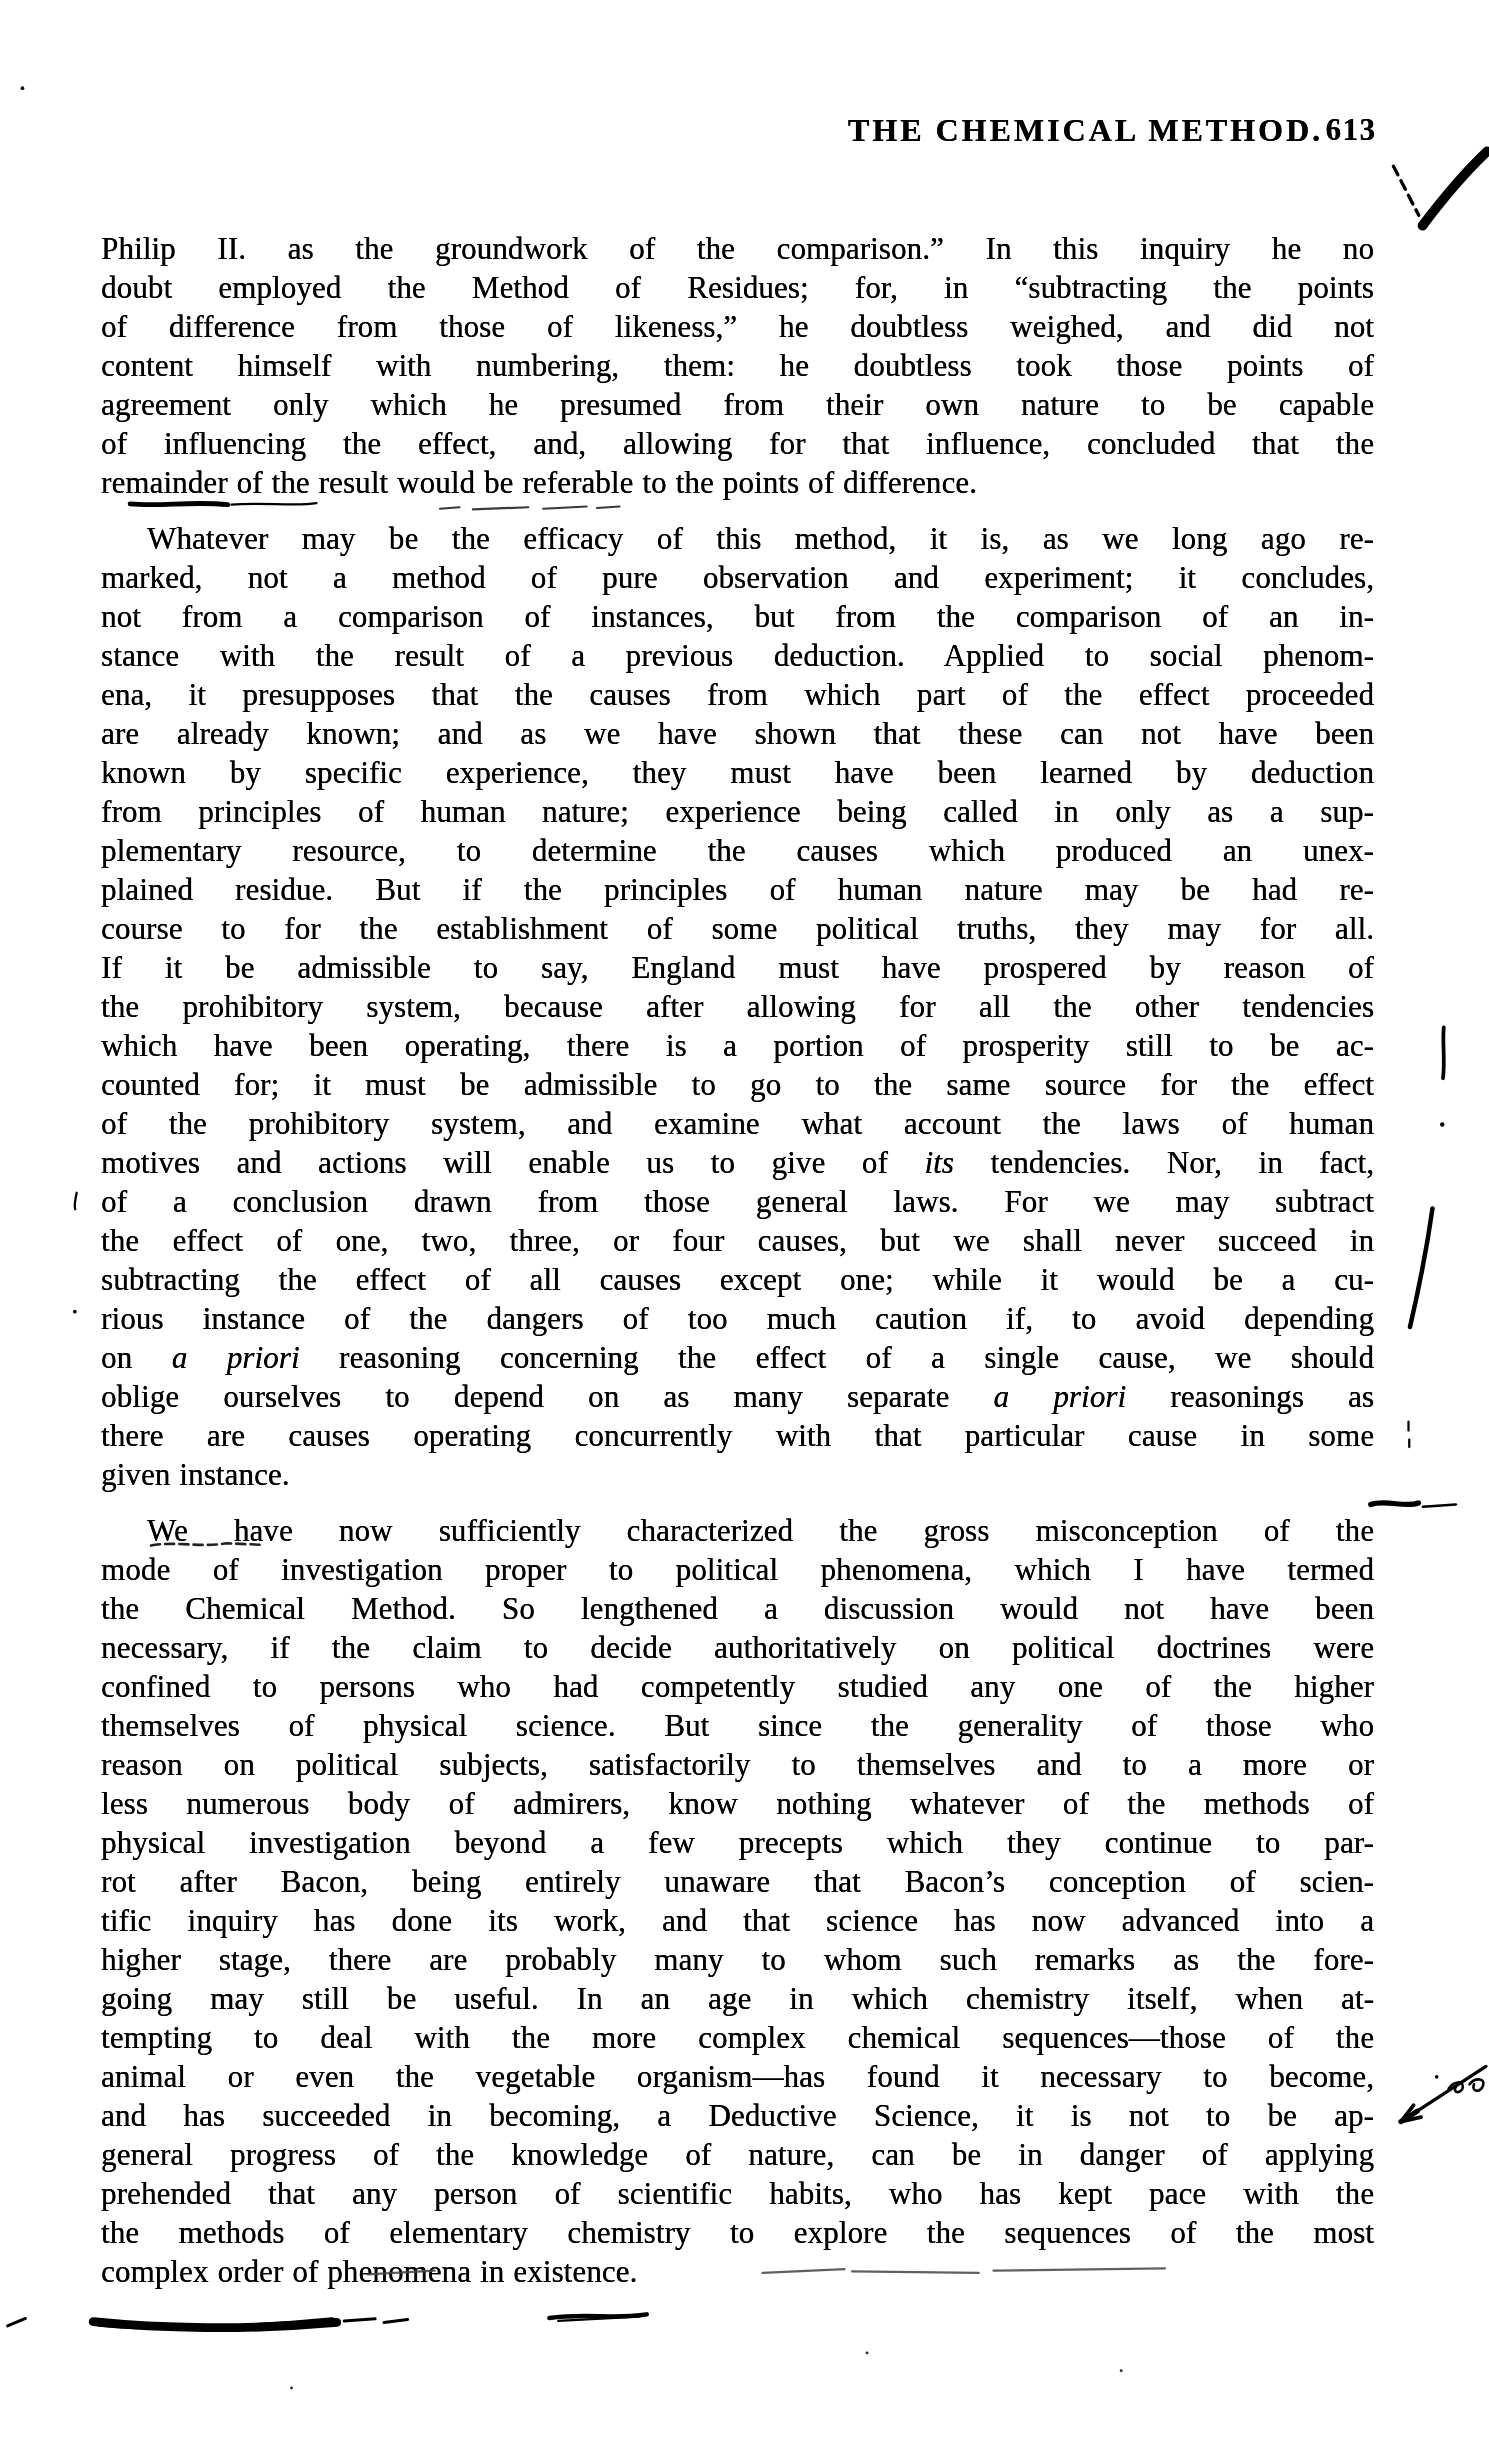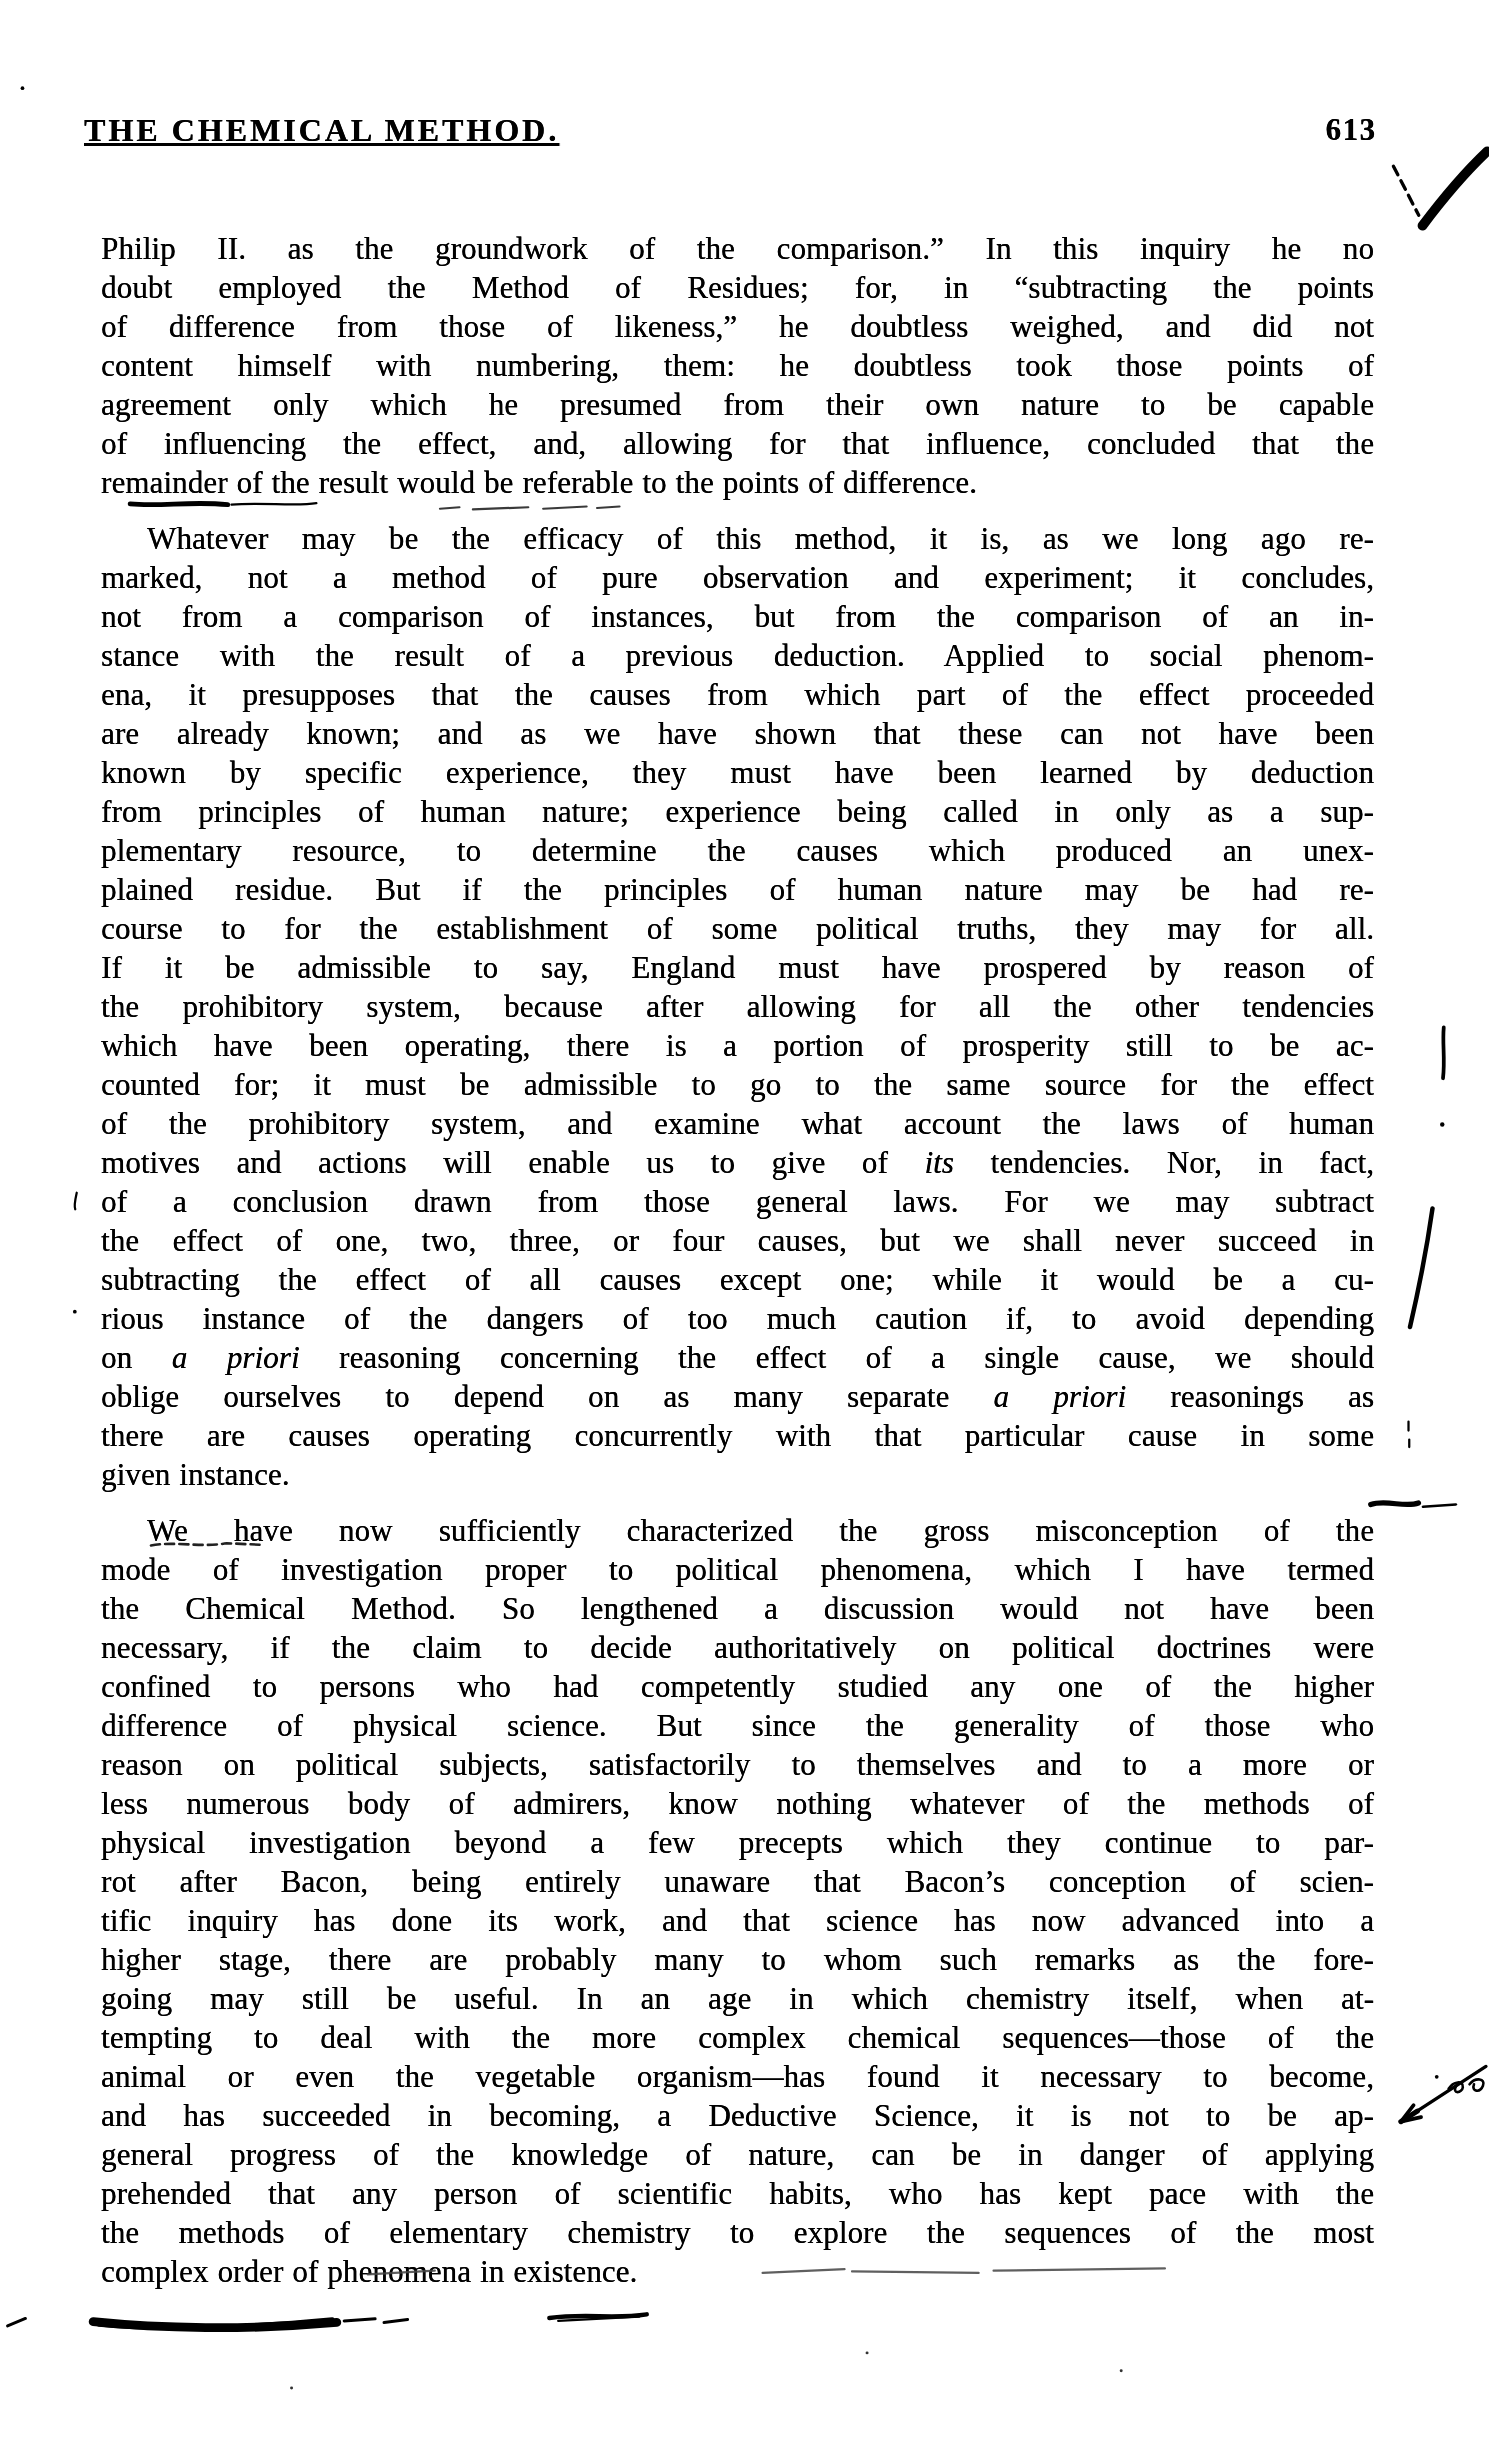--- a/index.html
+++ b/index.html
@@ -10,27 +10,26 @@
     overflow:hidden;
     font-family:"Liberation Serif","DejaVu Serif",serif;
     color:#000;
   }
   .page-header{
     position:relative;
     margin:112px 99px 0 84px;
     height:42px;
   }
   .page-title{
-    text-align:left;
+    text-align:right;
     font-size:32px;
     font-weight:bold;
     letter-spacing:3px;
     text-shadow:0.3px 0 #000;
     padding-right:67px;
-    text-decoration:underline;
   }
   .page-number{
     position:absolute;
     right:13.5px;top:0;
     font-size:31px;
     font-weight:bold;
     letter-spacing:1.5px;
     text-shadow:0.3px 0 #000;
     margin-left:25px;
   }
@@ -103,21 +102,21 @@
         <div class="line"><span>oblige ourselves to depend on as many separate </span><i>a priori</i><span> reasonings as</span></div>
         <div class="line"><span>there are causes operating concurrently with that particular cause in some</span></div>
         <div class="line"><span>given instance.</span></div>
       </div>
       <div class="para indent">
         <div class="line"><span>We have now sufficiently characterized the gross misconception of the</span></div>
         <div class="line"><span>mode of investigation proper to political phenomena, which I have termed</span></div>
         <div class="line"><span>the Chemical Method. So lengthened a discussion would not have been</span></div>
         <div class="line"><span>necessary, if the claim to decide authoritatively on political doctrines were</span></div>
         <div class="line"><span>confined to persons who had competently studied any one of the higher</span></div>
-        <div class="line"><span>difference of physical science. But since the generality of those who</span></div>
+        <div class="line"><span>themselves of physical science. But since the generality of those who</span></div>
         <div class="line"><span>reason on political subjects, satisfactorily to themselves and to a more or</span></div>
         <div class="line"><span>less numerous body of admirers, know nothing whatever of the methods of</span></div>
         <div class="line"><span>physical investigation beyond a few precepts which they continue to par-</span></div>
         <div class="line"><span>rot after Bacon, being entirely unaware that Bacon’s conception of scien-</span></div>
         <div class="line"><span>tific inquiry has done its work, and that science has now advanced into a</span></div>
         <div class="line"><span>higher stage, there are probably many to whom such remarks as the fore-</span></div>
         <div class="line"><span>going may still be useful. In an age in which chemistry itself, when at-</span></div>
         <div class="line"><span>tempting to deal with the more complex chemical sequences—those of the</span></div>
         <div class="line"><span>animal or even the vegetable organism—has found it necessary to become,</span></div>
         <div class="line"><span>and has succeeded in becoming, a Deductive Science, it is not to be ap-</span></div>

